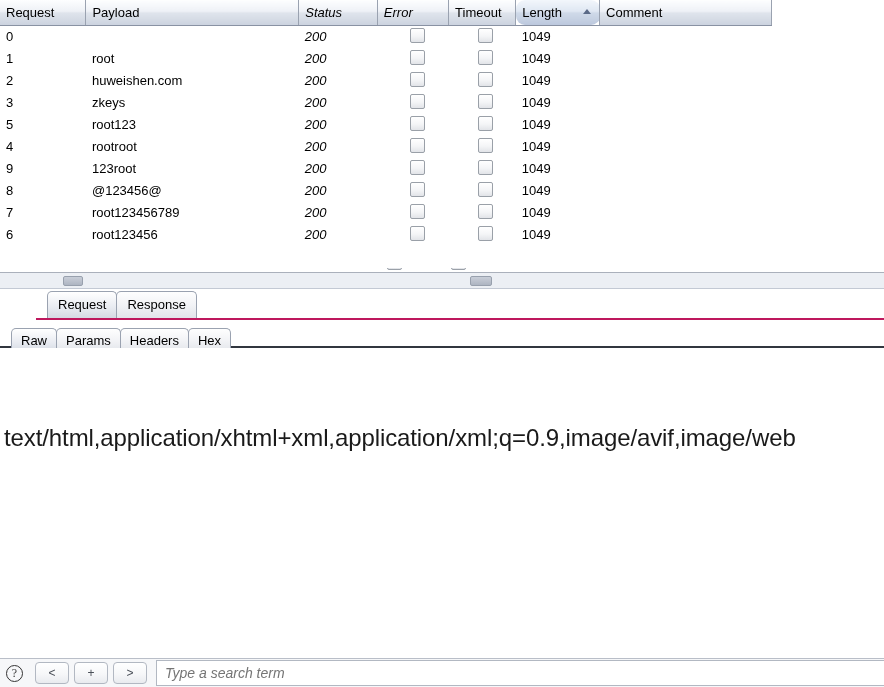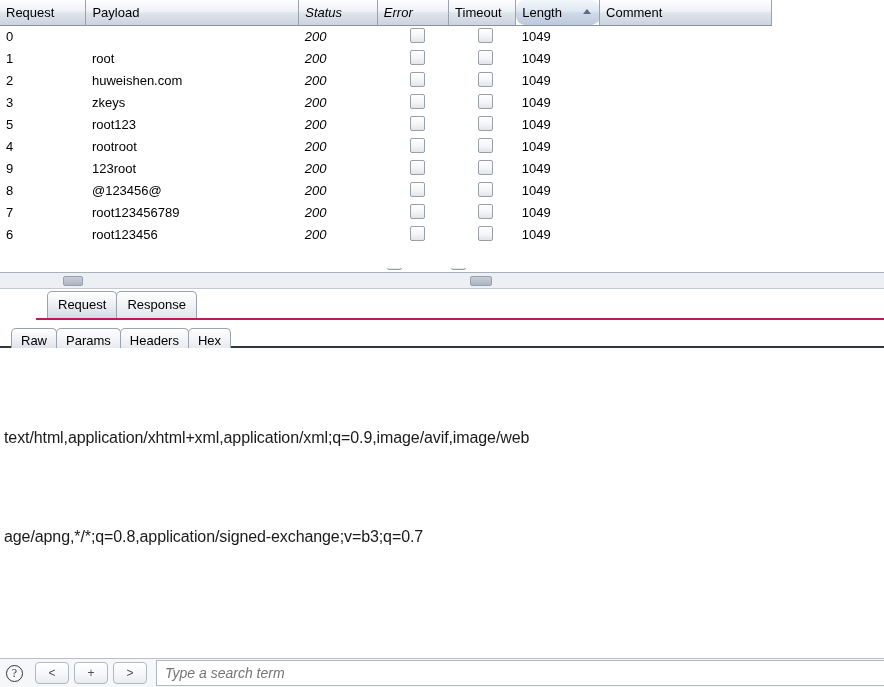--- a/index.html
+++ b/index.html
@@ -194,21 +194,21 @@
     background: linear-gradient(to bottom, #ffffff 0%, #e8ebf1 60%, #d5dae3 100%);
   }
 
   
   .raw-body {
     flex: 1 1 auto;
     position: relative;
     background: #ffffff;
     overflow: hidden;
     padding: 7px 0 0 4px;
-    font-size: 16px;
+    font-size: 24px;
     line-height: 33px;
     color: #1a1a1a;
     white-space: pre;
     letter-spacing: -0.1px;
   }
   .raw-body .ln { display: block; height: 33px; }
 
   
   .searchbar {
     position: relative;
@@ -403,21 +403,20 @@
   <div class="tabstrip outer">
     <span class="tab active">Request</span><span class="tab">Response</span>
   </div>
 
   <div class="tabstrip inner">
     <span class="tab active">Raw</span><span class="tab">Params</span><span class="tab">Headers</span><span class="tab">Hex</span>
   </div>
 
   <div class="raw-body">
     <span class="ln">text/html,application/xhtml+xml,application/xml;q=0.9,image/avif,image/web</span>
-    <span class="ln">age/apng,*/*;q=0.8,application/signed-exchange;v=b3;q=0.7</span>
     
     
     
     
     
     
   </div>
 
   <div class="searchbar">
     <div class="help-icon">?</div>

